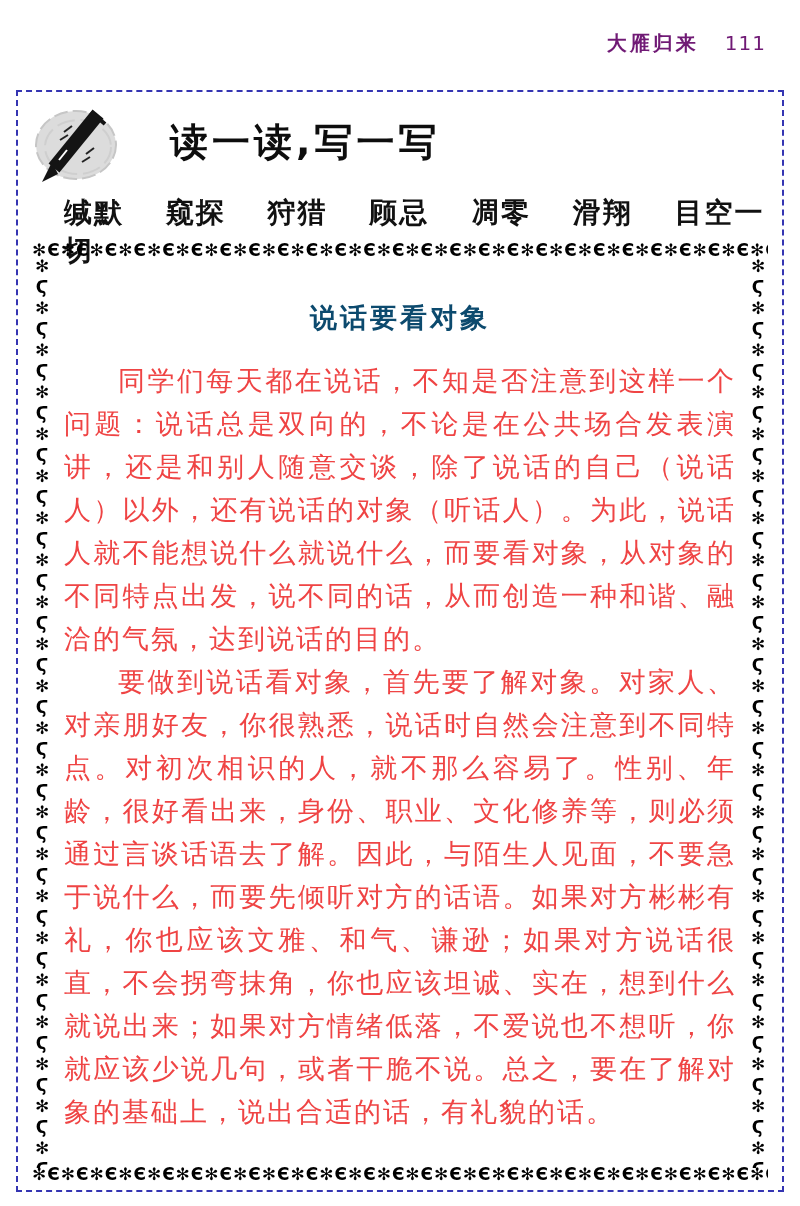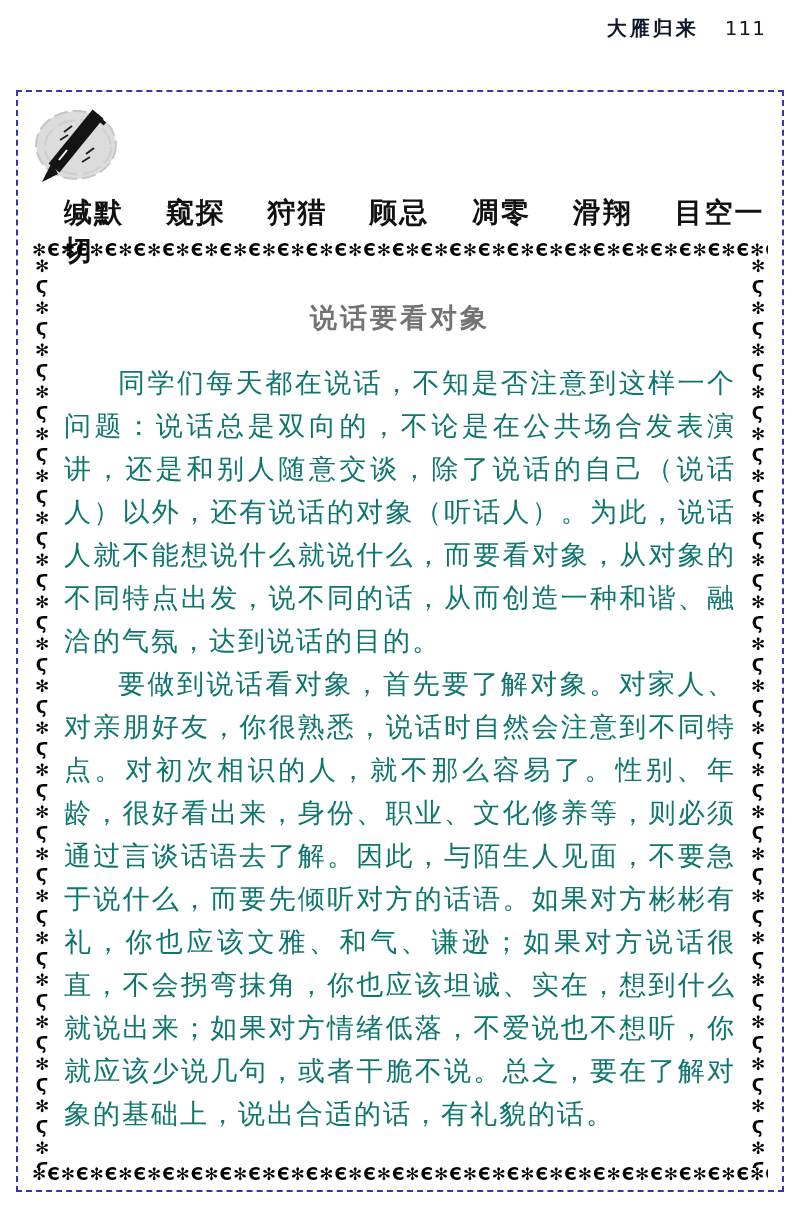--- a/index.html
+++ b/index.html
@@ -5,23 +5,23 @@
   * { margin: 0; padding: 0; box-sizing: border-box; }
   html, body { background: #ffffff; }
   body {
     width: 800px; height: 1206px;
     font-family: "DejaVu Sans", "Liberation Sans", sans-serif;
     color: #1a1a1a;
     overflow: hidden;
     position: relative;
   }
   .page-header {
-    position: absolute; top: 15px; right: 34px;
+    position: absolute; top: 30px; right: 34px;
     font-family: "DejaVu Serif", "Liberation Serif", serif;
-    font-size: 20px; font-weight: bold; color: #0f172a;
+    font-size: 20px; font-weight: bold; color: #701a75;
     letter-spacing: 3px;
   }
   .page-header .pagenum {
     font-weight: normal; letter-spacing: 1px; margin-left: 26px;
     font-family: "DejaVu Sans", sans-serif;
   }
   .outer-box {
     position: absolute; left: 16px; right: 16px; top: 90px; bottom: 14px;
     border: 2px dashed #3535b2;
     padding: 4px 10px 10px 10px;
@@ -56,32 +56,32 @@
   .orn-bottom { bottom: 0; }
   .orn-v {
     top: 16px; bottom: 16px; width: 20px; font-size: 17px; line-height: 20px;
     writing-mode: vertical-rl; text-orientation: upright; letter-spacing: 1px;
   }
   .orn-left { left: 0; }
   .orn-right { right: 0; }
 
   .article-title {
     text-align: center;
-    font-size: 27px; font-weight: bold; color: #737373;
+    font-size: 27px; font-weight: bold; color: #0c4a6e;
     letter-spacing: 3px;
     margin: 16px 0 26px 0;
   }
   .article-body { padding: 0 6px; }
   .article-body p {
     font-size: 27px; line-height: 43px;
-    color: #0f766e;
+    color: #ef4444;
     text-indent: 2em;
     text-align: justify;
     letter-spacing: 2px;
-    font-family: Liberation Serif, serif;
+    font-family: Liberation Mono, monospace;
   }
 </style>
 </head>
 <body>
 
 <div class="page-header">
   <span>大雁归来</span><span class="pagenum">111</span>
 </div>
 
 <div class="outer-box">
@@ -97,20 +97,21 @@
           <polygon points="14,84 30,76 24,64" fill="#141414"></polygon>
           <line x1="63" y1="14" x2="77" y2="26" stroke="#141414" stroke-width="4"></line>
           <line x1="31" y1="62" x2="39" y2="52" stroke="#ffffff" stroke-width="2"></line>
           <line x1="36" y1="34" x2="44" y2="28" stroke="#222" stroke-width="2"></line>
           <line x1="32" y1="42" x2="40" y2="37" stroke="#222" stroke-width="2"></line>
           <line x1="58" y1="56" x2="66" y2="50" stroke="#222" stroke-width="2"></line>
           <line x1="54" y1="64" x2="62" y2="59" stroke="#222" stroke-width="2"></line>
         </g>
       </svg>
     </div>
+    <div class="section-title">读一读,写一写</div>
   </div>
 
   <div class="word-row">
     <span class="word">缄默</span>
     <span class="word">窥探</span>
     <span class="word">狩猎</span>
     <span class="word">顾忌</span>
     <span class="word">凋零</span>
     <span class="word">滑翔</span>
     <span class="word">目空一切</span>

